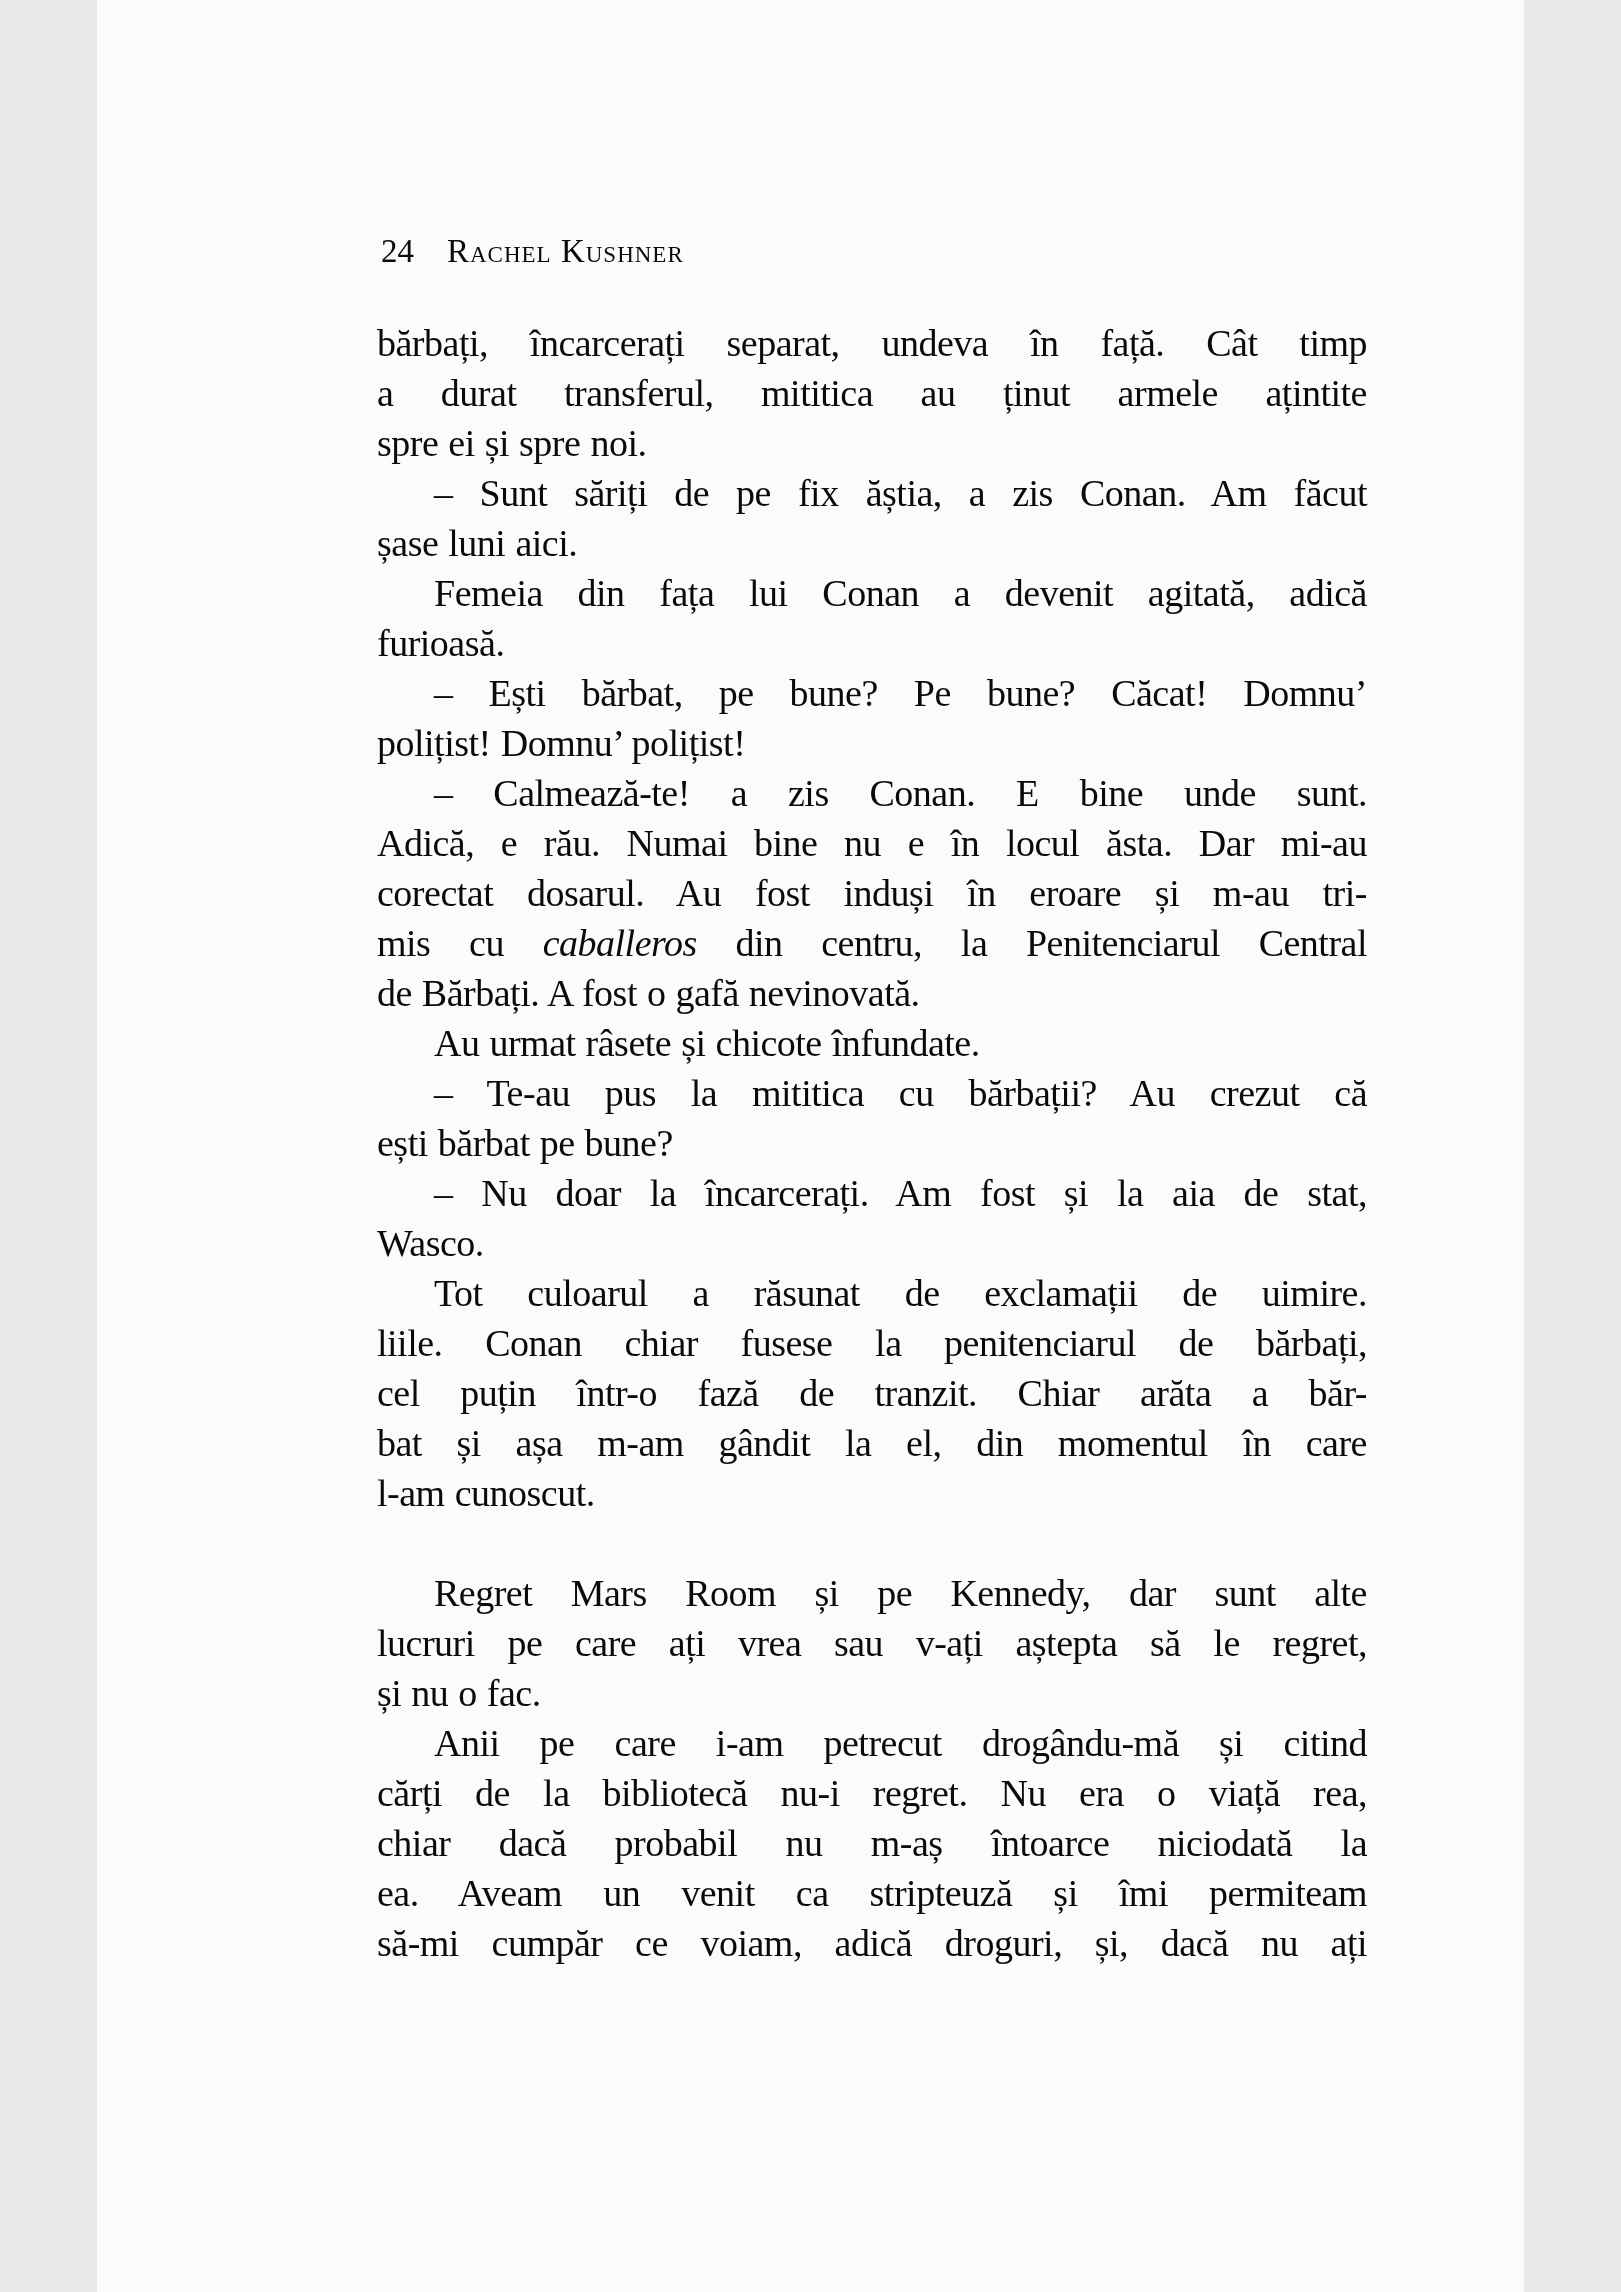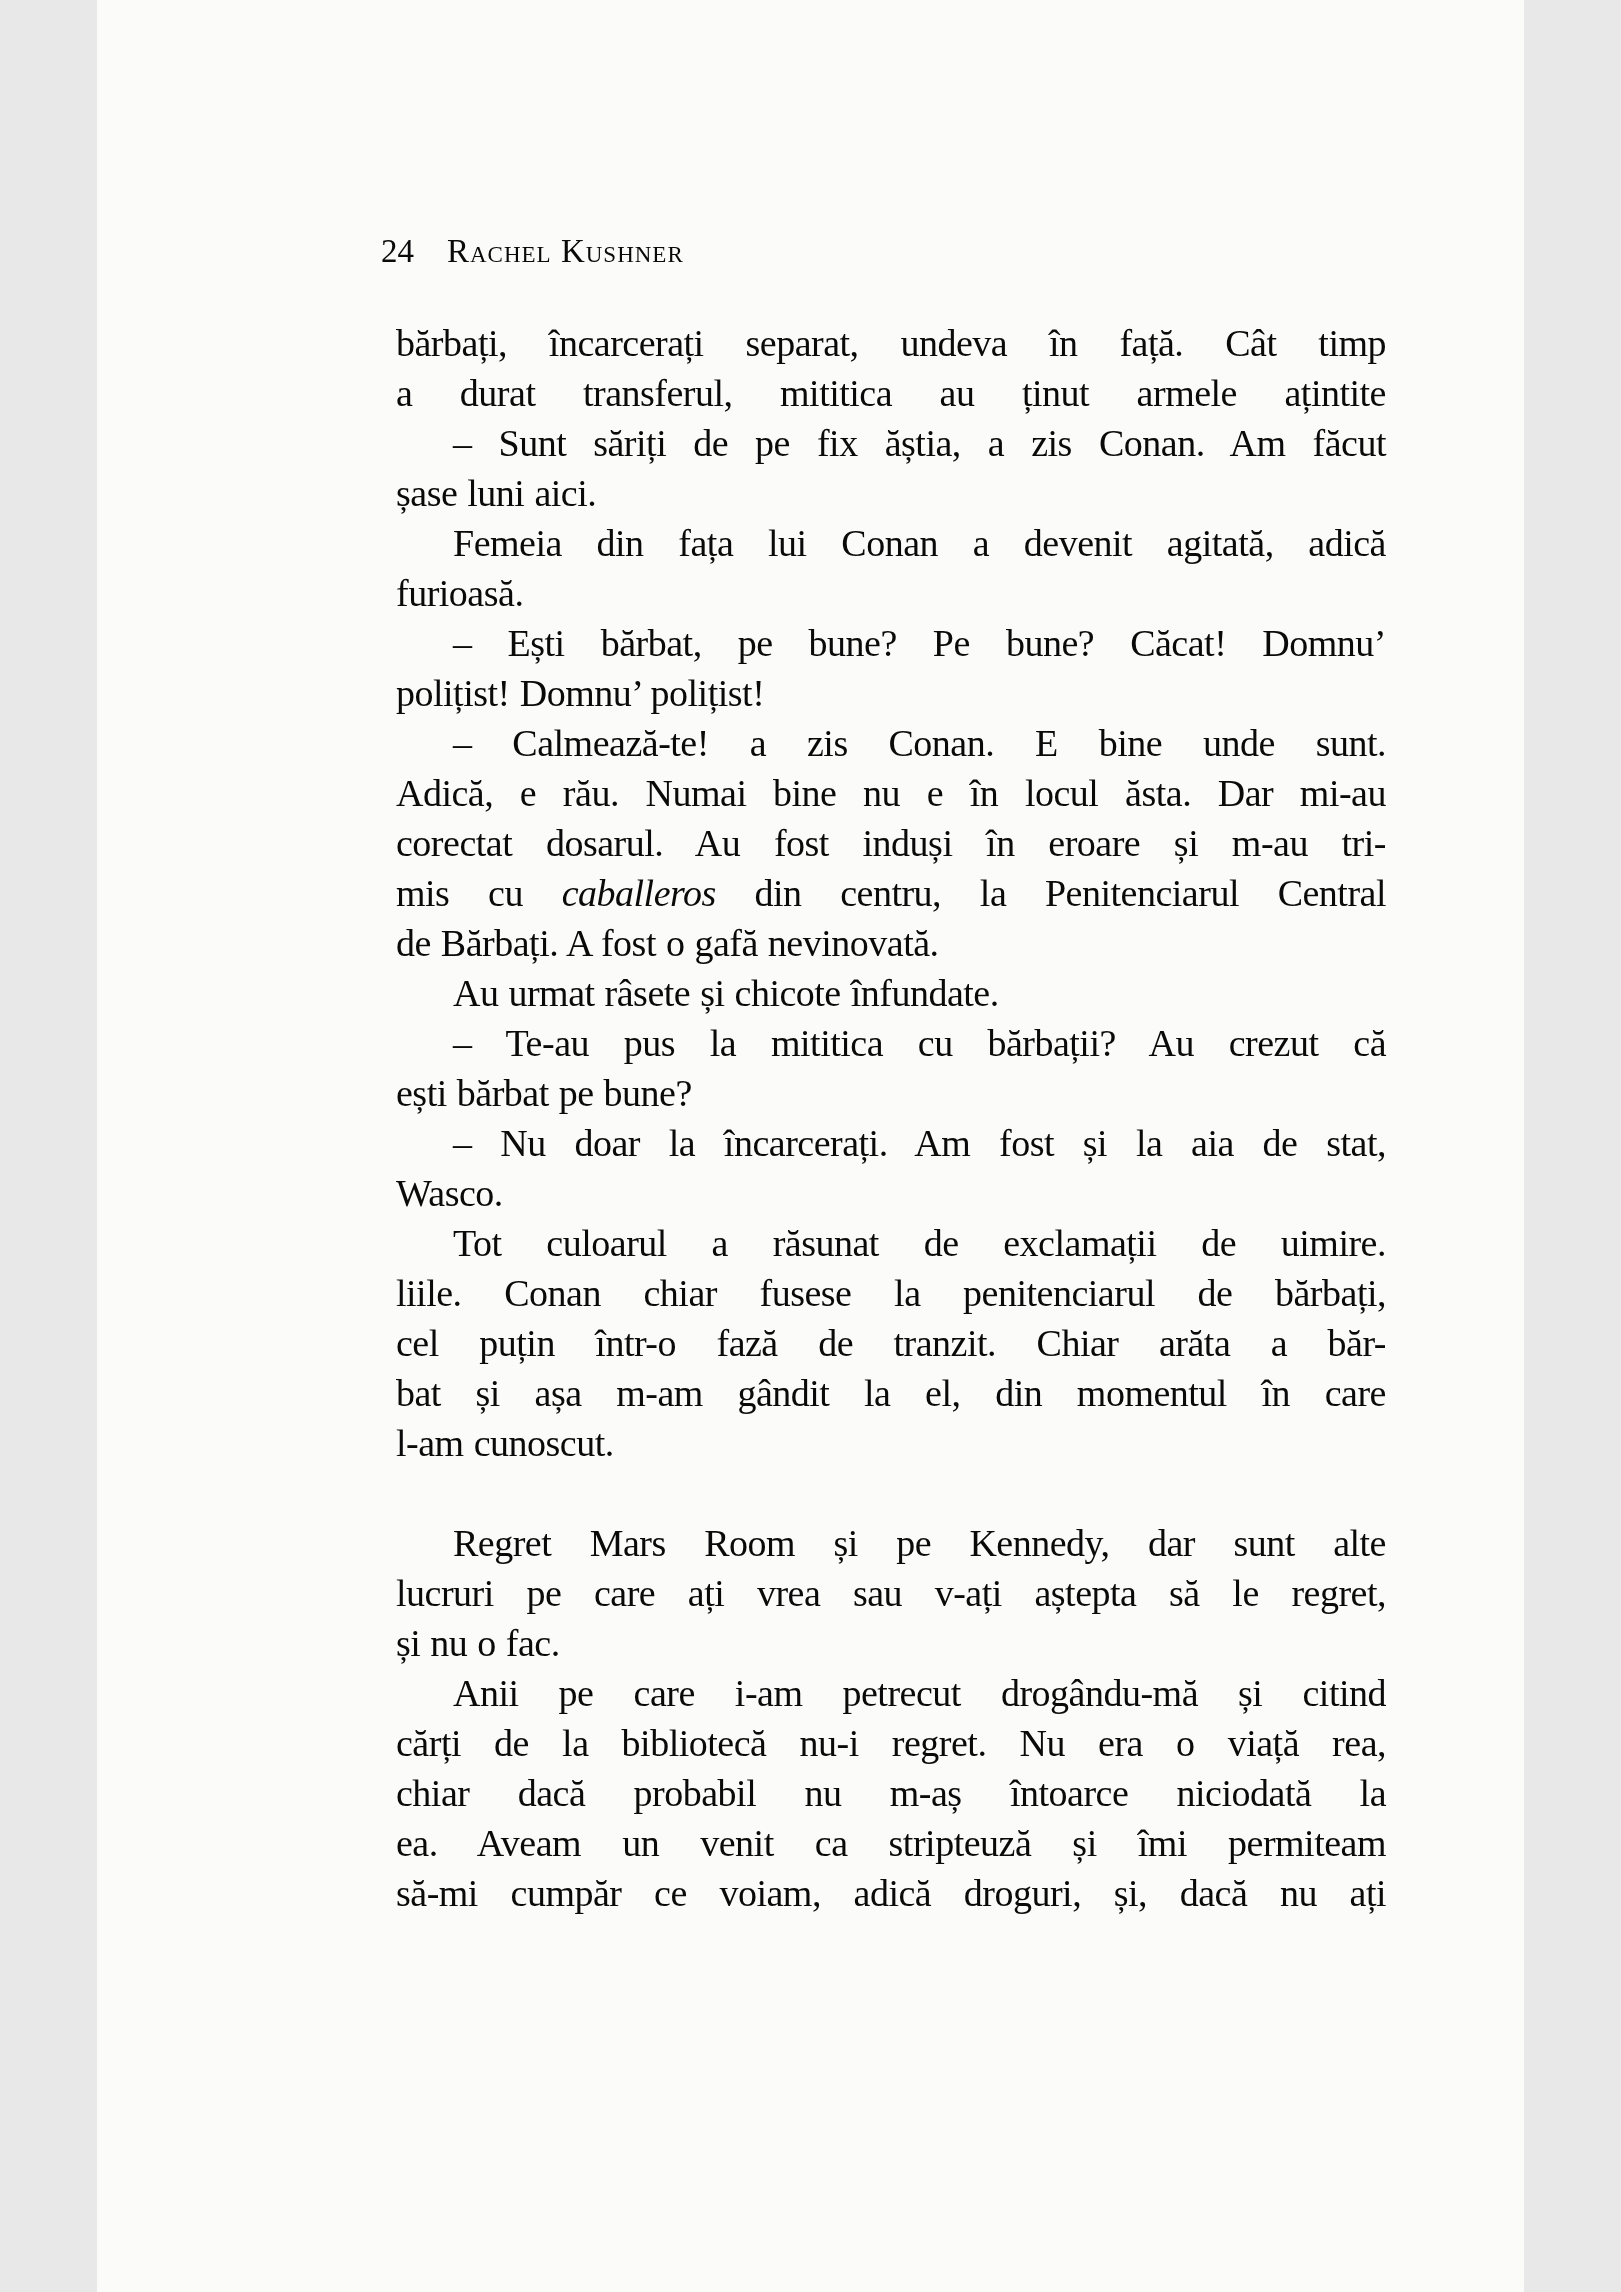--- a/index.html
+++ b/index.html
@@ -27,21 +27,21 @@
     letter-spacing: 1px;
     white-space: nowrap;
   }
   .running-header .pagenum {
     display: inline-block;
     margin-right: 33px;
     letter-spacing: 0;
   }
   .text-block {
     position: absolute;
-    left: 299px;
+    left: 280px;
     top: 318px;
     width: 990px;
     font-size: 38px;
     line-height: 50px;
     letter-spacing: -0.5px;
     word-spacing: 1px;
   }
   .line {
     text-align: justify;
     text-align-last: left;
@@ -66,20 +66,21 @@
 
 <div class="page">
 
   <div class="running-header">
     <span class="pagenum">24</span><span>Rachel Kushner</span>
   </div>
 
   <div class="text-block">
       <div class="line just">bărbați, încarcerați separat, undeva în față. Cât timp</div>
       <div class="line just">a durat transferul, mititica au ținut armele ațintite</div>
+      <div class="line">spre ei și spre noi.</div>
       <div class="line indent just">– Sunt săriți de pe fix ăștia, a zis Conan. Am făcut</div>
       <div class="line">șase luni aici.</div>
       <div class="line indent just">Femeia din fața lui Conan a devenit agitată, adică</div>
       <div class="line">furioasă.</div>
       <div class="line indent just">– Ești bărbat, pe bune? Pe bune? Căcat! Domnu’</div>
       <div class="line">polițist! Domnu’ polițist!</div>
       <div class="line indent just">– Calmează-te! a zis Conan. E bine unde sunt.</div>
       <div class="line just">Adică, e rău. Numai bine nu e în locul ăsta. Dar mi-au</div>
       <div class="line just">corectat dosarul. Au fost induși în eroare și m-au tri-</div>
       <div class="line just"><span>mis cu </span><span class="italic">caballeros</span><span> din centru, la Penitenciarul Central</span></div>

